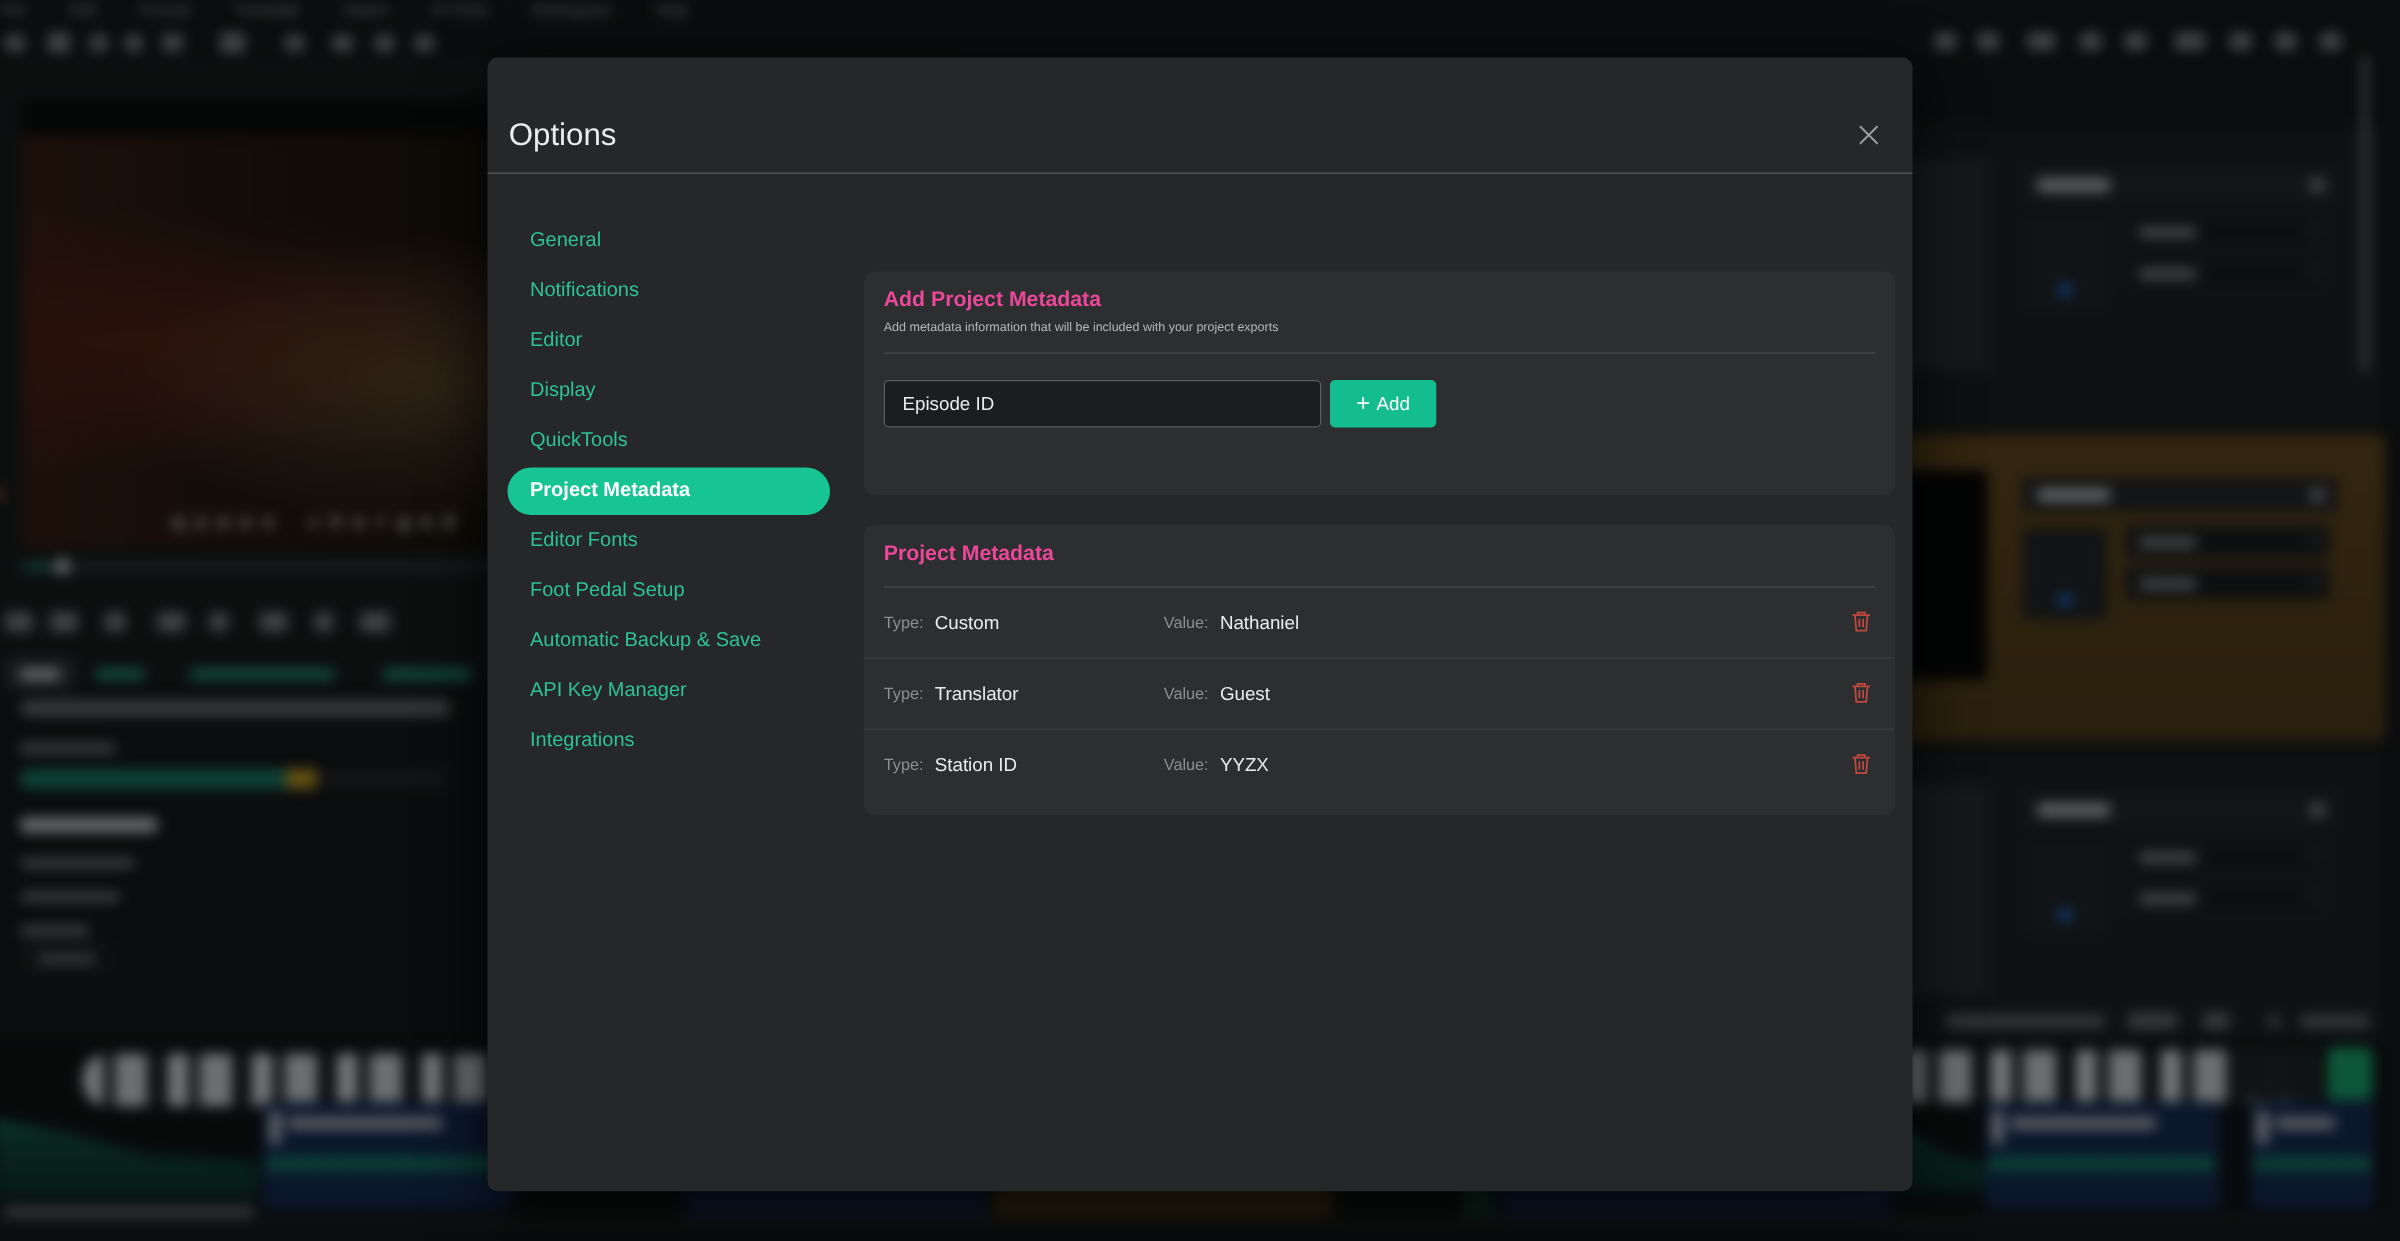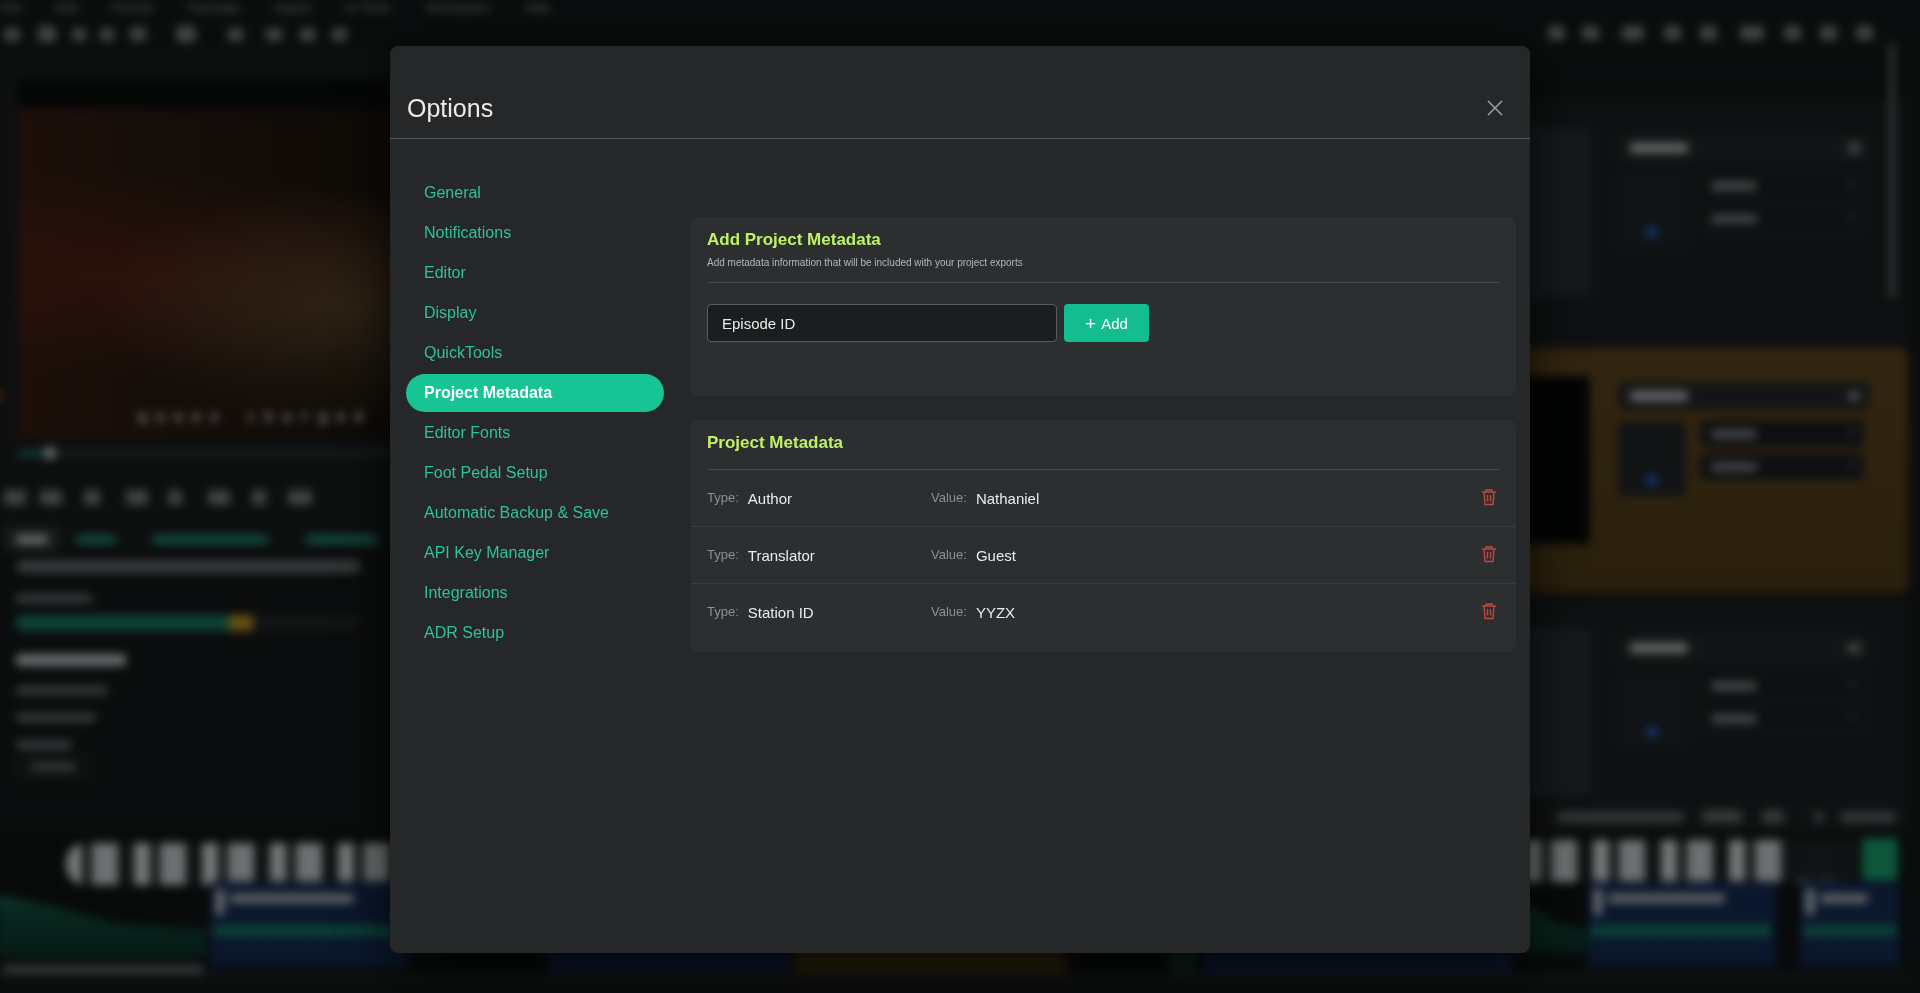--- a/index.html
+++ b/index.html
@@ -89,21 +89,21 @@
   .nav-item { width:258px; height:40px; display:flex; align-items:center; padding-left:18px;
               font-size:16px; color:#2ec296; border-radius:20px; cursor:pointer; }
   .nav-item.selected { background:#16c593; color:#ffffff; font-weight:bold; height:38px;
                        margin:1px 0; }
 
   .content-panel { position:absolute; left:301px; width:825px; background:#2c2e30;
                    border-radius:8px; }
   #panel-add { top:78px; height:179px; }
   #panel-list { top:281px; height:232px; }
   .panel-head { padding:13px 16px 0 16px; }
-  .panel-title { font-size:17px; font-weight:bold; color:#bef264; }
+  .panel-title { font-size:17px; font-weight:bold; color:#ec4899; }
   .panel-desc { margin-top:7px; font-size:10px; color:#b4b6b8; }
   .panel-divider { border-bottom:1px solid #47494b; margin-top:14px; }
   #panel-list .panel-divider { margin-top:16px; }
 
   .add-row { display:flex; align-items:flex-end; padding:21px 16px 0 16px; }
   .meta-input { height:38px; background:#1b1d1f; border:1px solid #595c5e; border-radius:4px;
                 color:#e9ebec; font-size:15px; padding:0 14px;
                 font-family:"Liberation Sans", sans-serif; }
   #input-type { width:350px; margin-right:7px; }
   #input-value { width:356px; border:1px solid #9db4ec;
@@ -317,21 +317,20 @@
         <div class="nav-item">Notifications</div>
         <div class="nav-item">Editor</div>
         <div class="nav-item">Display</div>
         <div class="nav-item">QuickTools</div>
         <div class="nav-item selected">Project Metadata</div>
         <div class="nav-item">Editor Fonts</div>
         <div class="nav-item">Foot Pedal Setup</div>
         <div class="nav-item">Automatic Backup &amp; Save</div>
         <div class="nav-item">API Key Manager</div>
         <div class="nav-item">Integrations</div>
-        <div class="nav-item">ADR Setup</div>
       </nav>
 
       <section class="content-panel" id="panel-add">
         <div class="panel-head">
           <div class="panel-title">Add Project Metadata</div>
           <div class="panel-desc">Add metadata information that will be included with your project exports</div>
           <div class="panel-divider"></div>
         </div>
         <div class="add-row">
           <input class="meta-input" id="input-type" type="text" value="Episode ID" style="">
@@ -344,21 +343,21 @@
 
       <section class="content-panel" id="panel-list">
         <div class="panel-head">
           <div class="panel-title">Project Metadata</div>
           <div class="panel-divider"></div>
         </div>
 
         <div class="meta-row">
           <div class="kv">
             <span class="k">Type:</span>
-            <span class="v">Author</span>
+            <span class="v">Custom</span>
           </div>
           <div class="kv">
             <span class="k">Value:</span>
             <span class="v">Nathaniel</span>
           </div>
           <button class="trash-btn" aria-label="Delete">
             <svg width="16" height="18" viewBox="0 0 16 18" fill="none" stroke="#c0493f" stroke-width="1.4">
               <line x1="1" y1="4" x2="15" y2="4"></line>
                 <path d="M5 4V2h6v2"></path>
               <path d="M3 4l1 12.5h8L13 4"></path>

